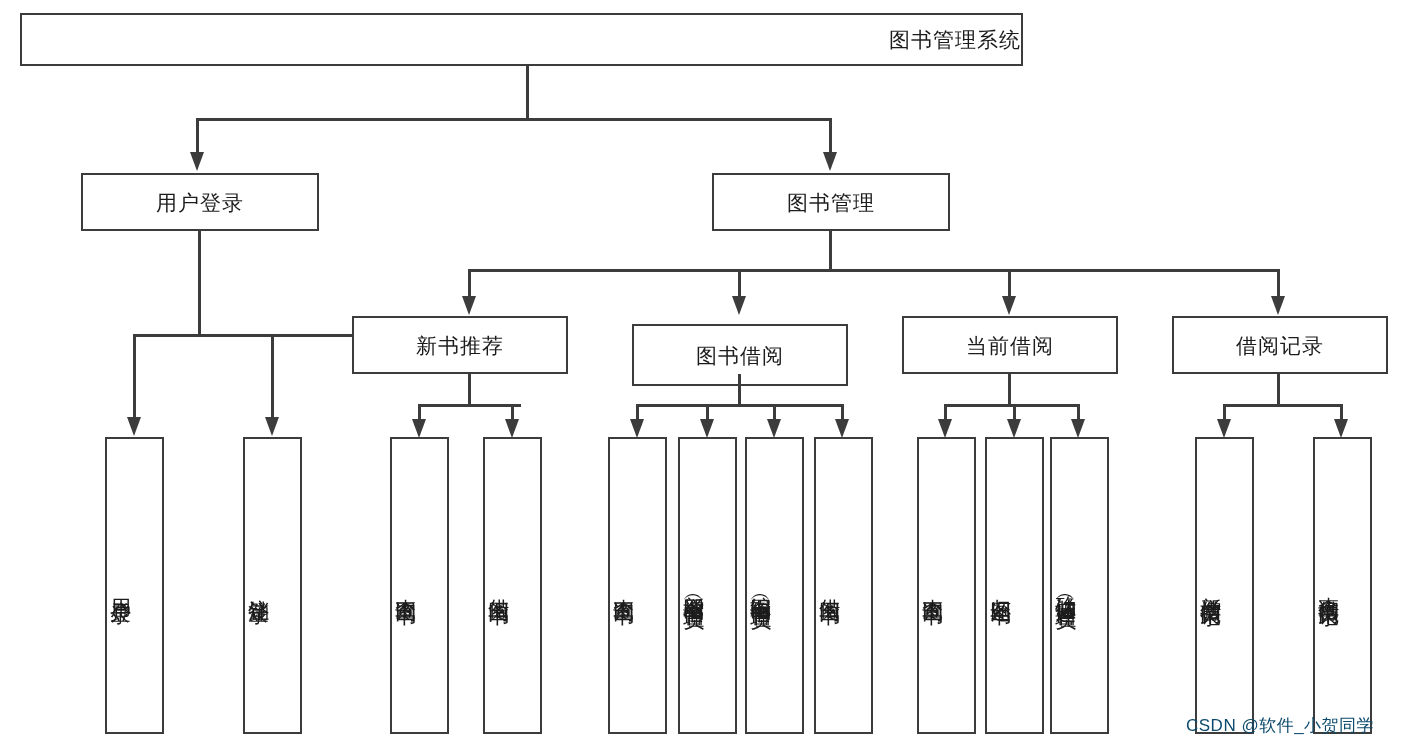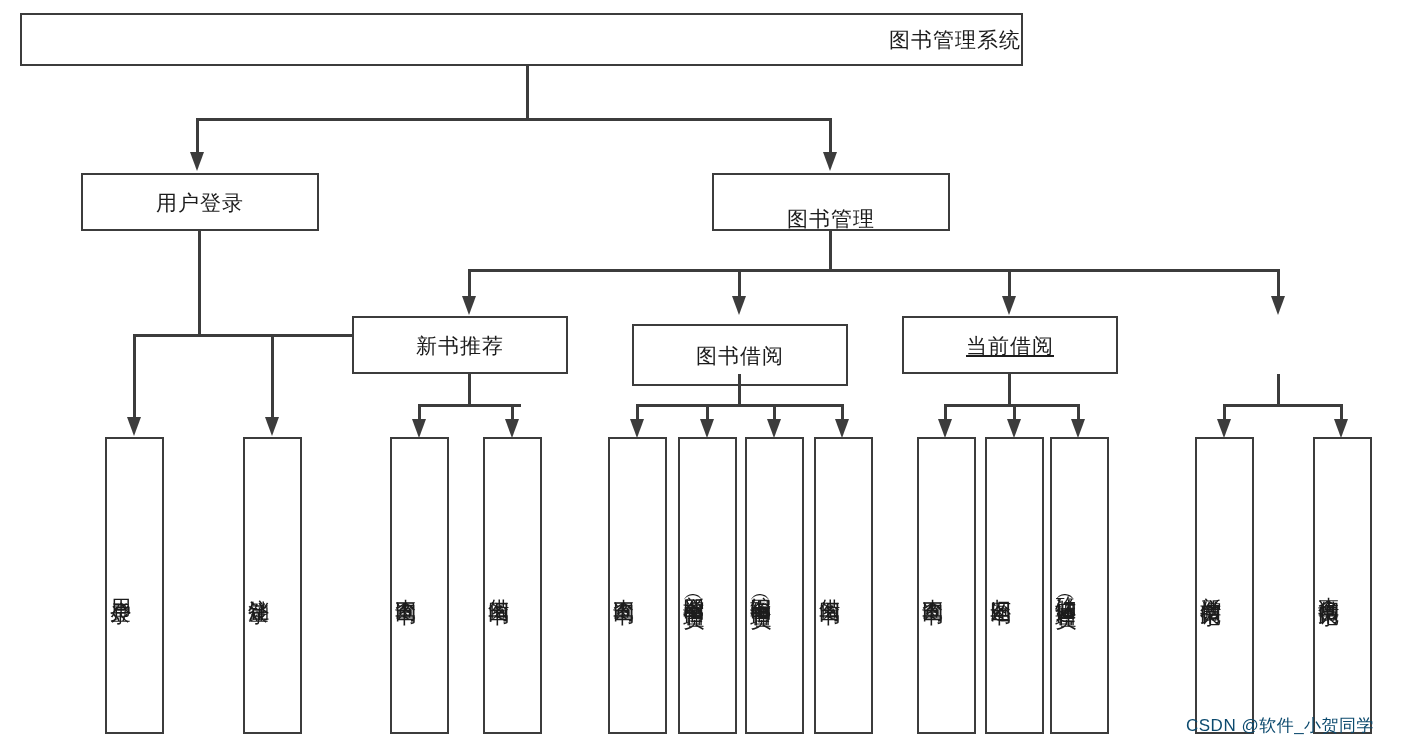--- a/index.html
+++ b/index.html
@@ -99,21 +99,21 @@
 
   <div class="ln lnv" style="left:196px;top:118px;width:3px;height:35px;"></div>
   <div class="arrow" style="left:190px;top:152px;"></div>
 
   <div class="ln lnv" style="left:829px;top:118px;width:3px;height:35px;"></div>
   <div class="arrow" style="left:823px;top:152px;"></div>
 
   <div class="node h" style="left:81px;top:173px;width:238px;height:58px;">
     <span>用户登录</span>
   </div>
-  <div class="node h" style="left:712px;top:173px;width:238px;height:58px;align-items:flex-end;">
+  <div class="node h" style="left:712px;top:173px;width:238px;height:58px;">
     <span>图书管理</span>
   </div>
 
   <div class="ln lnv" style="left:198px;top:231px;width:3px;height:106px;"></div>
   <div class="ln lnh" style="left:133px;top:334px;width:269px;height:3px;"></div>
   <div class="ln lnv" style="left:133px;top:334px;width:3px;height:84px;"></div>
   <div class="arrow" style="left:127px;top:417px;"></div>
   <div class="ln lnv" style="left:271px;top:334px;width:3px;height:84px;"></div>
   <div class="arrow" style="left:265px;top:417px;"></div>
 
@@ -127,22 +127,25 @@
   <div class="arrow" style="left:1002px;top:296px;"></div>
   <div class="ln lnv" style="left:1277px;top:269px;width:3px;height:29px;"></div>
   <div class="arrow" style="left:1271px;top:296px;"></div>
 
   <div class="node h" style="left:352px;top:316px;width:216px;height:58px;">
     <span>新书推荐</span>
   </div>
   <div class="node h" style="left:632px;top:324px;width:216px;height:62px;">
     <span>图书借阅</span>
   </div>
-  <div class="node h" style="left:902px;top:316px;width:216px;height:58px;text-decoration:underline;">
+  <div class="node h" style="left:902px;top:316px;width:216px;height:58px;">
     <span>当前借阅</span>
+  </div>
+  <div class="node h" style="left:1172px;top:316px;width:216px;height:58px;">
+    <span>借阅记录</span>
   </div>
 
   <div class="ln lnv" style="left:468px;top:374px;width:3px;height:33px;"></div>
   <div class="ln lnh" style="left:418px;top:404px;width:103px;height:3px;"></div>
   <div class="ln lnv" style="left:418px;top:404px;width:3px;height:18px;"></div>
   <div class="arrow" style="left:412px;top:419px;"></div>
   <div class="ln lnv" style="left:511px;top:404px;width:3px;height:18px;"></div>
   <div class="arrow" style="left:505px;top:419px;"></div>
 
   <div class="ln lnv" style="left:738px;top:374px;width:3px;height:33px;"></div>

